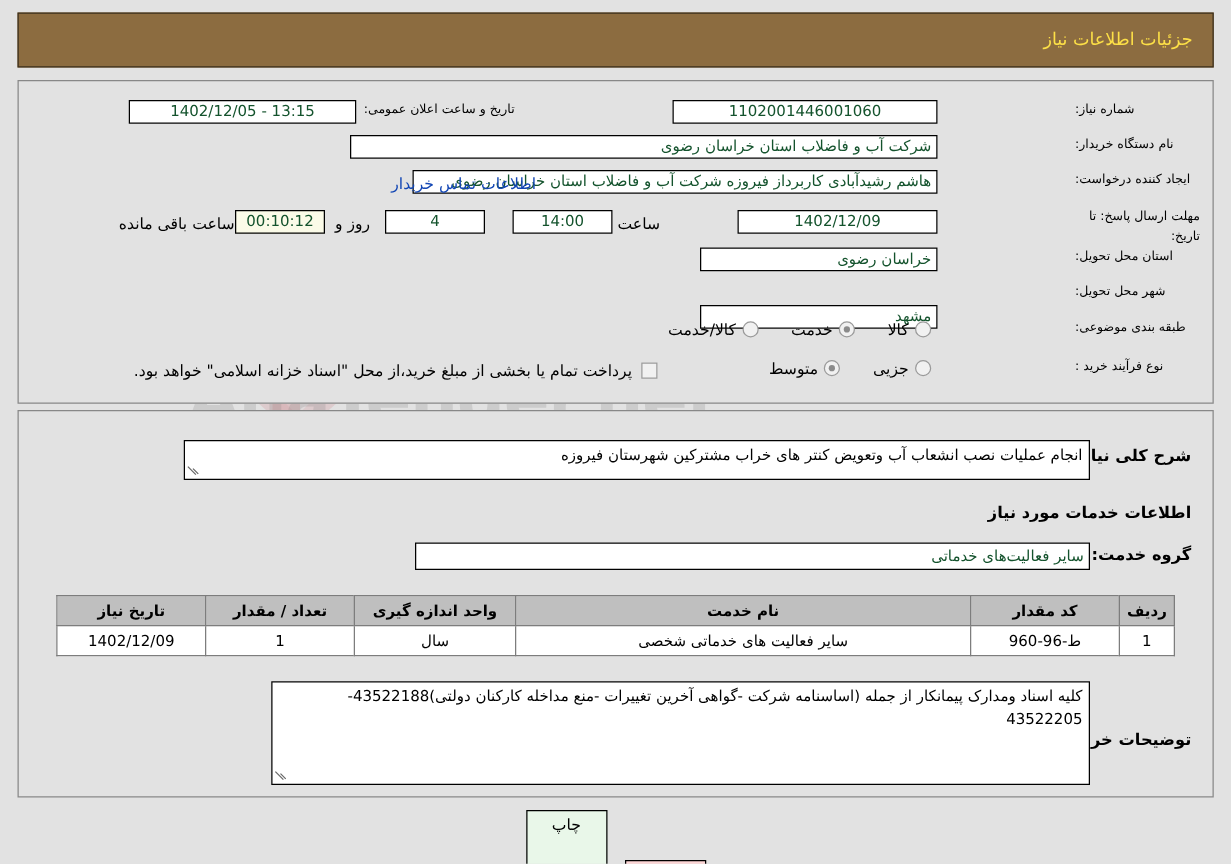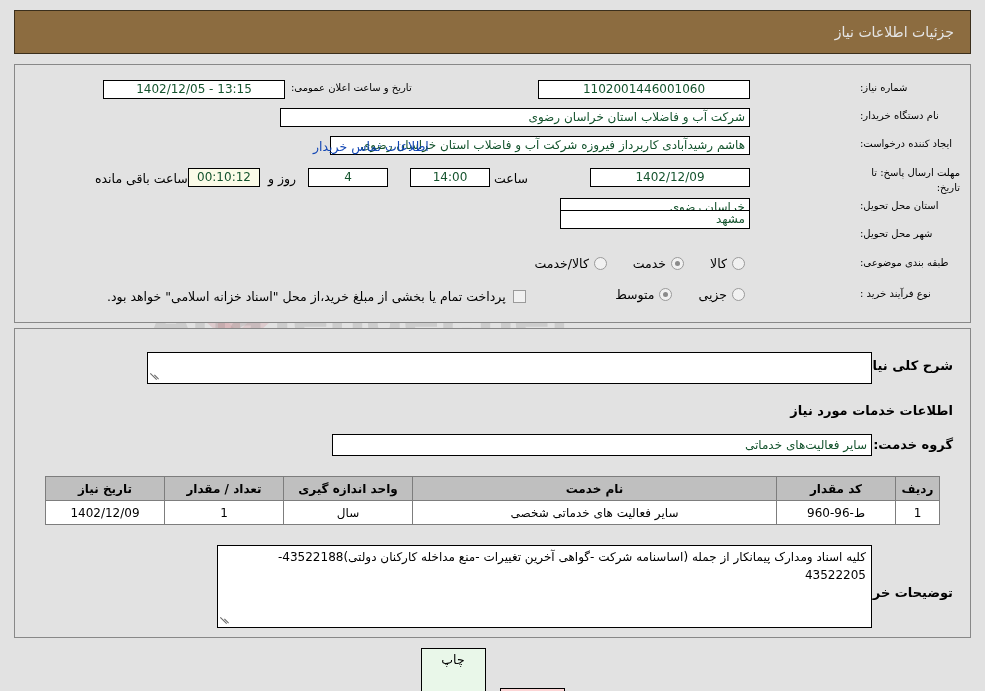--- a/index.html
+++ b/index.html
@@ -85,21 +85,21 @@
     height: 44px;
     background: #8c6c40;
     border: 1px solid #3b2f1c;
     box-sizing: border-box;
     display: flex;
     align-items: center;
     justify-content: flex-start;
     z-index: 20;
   }
   .page-header .title {
-    color: #e5e5e5;
+    color: #fde047;
     font-size: 14px;
     padding-right: 16px;
     white-space: nowrap;
   }
 
   
   .panel {
     position: absolute;
     background: #e2e2e2;
     border: 1px solid #888;
@@ -334,21 +334,21 @@
 <div class="inline-txt" style="position:absolute; left:95px; top:171px; z-index:15;">ساعت باقی مانده</div>
 
 <div class="row" style="left:860px; top:200px; z-index:15;">
   <span class="lbl">استان محل تحویل:</span>
 </div>
 <div class="fld right" style="position:absolute; right:235px; top:198px; width:190px; z-index:15;">خراسان رضوی</div>
 
 <div class="row" style="left:860px; top:228px; z-index:15;">
   <span class="lbl">شهر محل تحویل:</span>
 </div>
-<div class="fld right" style="position:absolute; right:235px; top:210px; width:190px; z-index:15;padding-left:36px;">مشهد</div>
+<div class="fld right" style="position:absolute; right:235px; top:244px; width:190px; z-index:15;padding-left:36px;">مشهد</div>
 
 <div class="row" style="left:860px; top:257px; z-index:15;">
   <span class="lbl">طبقه بندی موضوعی:</span>
 </div>
 <div id="category-radios" style="position:absolute; right:240px; top:256px; z-index:15;"><span class="radio-item">
       <span class="radio"></span>
       <span>کالا</span>
     </span><span class="radio-item">
       <span class="radio checked"></span>
       <span>خدمت</span>
@@ -369,20 +369,21 @@
     </span></div>
 <div style="position:absolute; left:107px; top:289px; display:flex; align-items:center; gap:7px; z-index:15;">
   <span class="checkbox"></span>
   <span class="inline-txt">پرداخت تمام یا بخشی از مبلغ خرید،از محل "اسناد خزانه اسلامی" خواهد بود.</span>
 </div>
 
 <div class="panel" id="panel-bottom"></div>
 
 <div class="section-title" style="right:32px; top:358px; z-index:15;">شرح کلی نیاز:</div>
 <div class="ta" style="position:absolute; right:113px; top:352px; width:725px; height:32px; z-index:15;">
+  <span>انجام عملیات نصب انشعاب آب وتعویض کنتر های خراب مشترکین شهرستان فیروزه</span>
   <span class="grip"></span>
 </div>
 
 <div class="section-title" style="right:32px; top:395px; z-index:15;margin-top:8px;">اطلاعات خدمات مورد نیاز</div>
 
 <div class="section-title" style="right:32px; top:437px; z-index:15;">گروه خدمت:</div>
 <div class="fld right" style="position:absolute; right:113px; top:434px; width:540px; height:22px; line-height:20px; z-index:15;">سایر فعالیت‌های خدماتی</div>
 
 <table class="grid" id="services-table" style="right:45px; top:476px; width:895px; z-index:15;">
   <thead>

